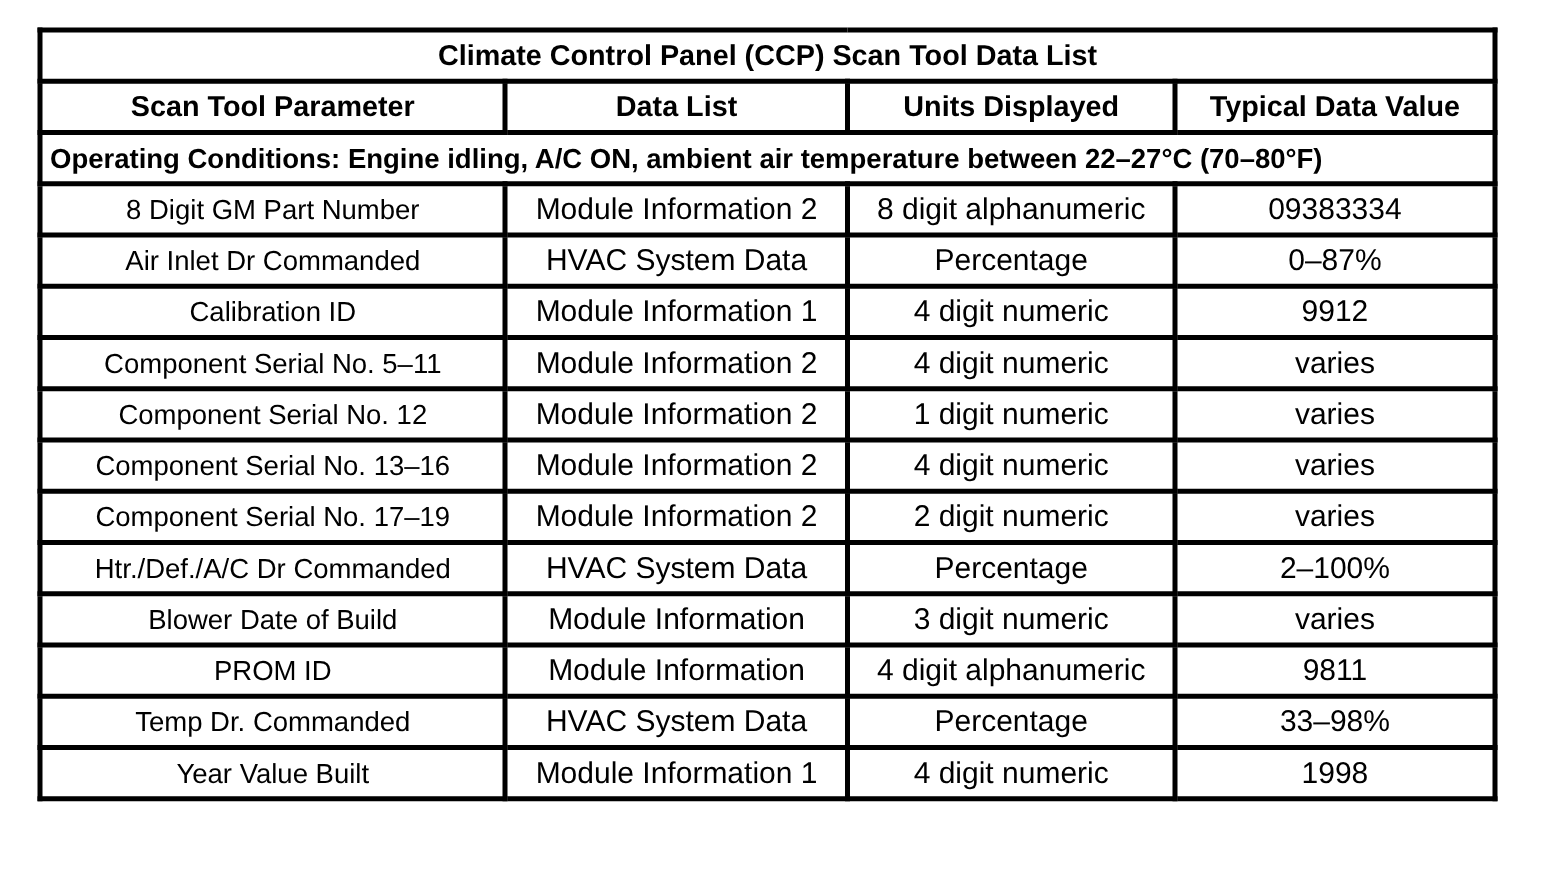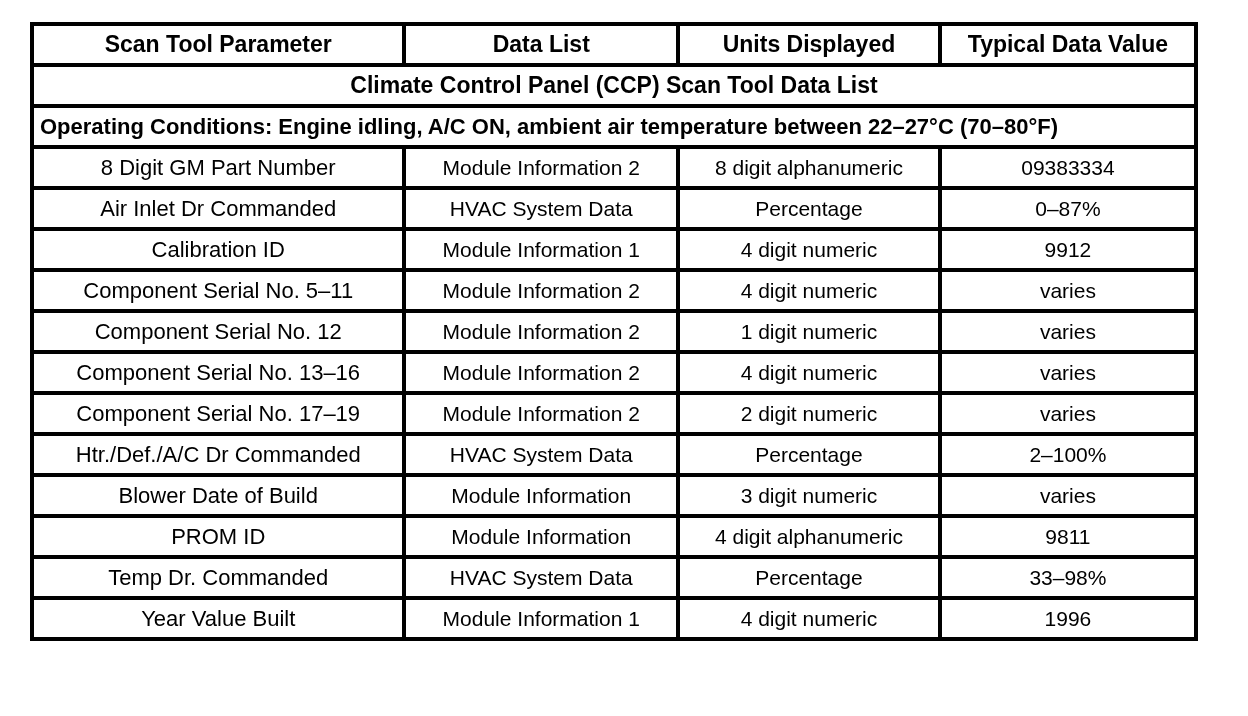--- a/index.html
+++ b/index.html
@@ -50,43 +50,43 @@
     font-size: 22px;
     font-weight: bold;
     text-align: left;
     padding: 0 4px;
   }
   .doc-table td.param {
     font-size: 22px;
     text-align: center;
   }
   .doc-table td.mid {
-    font-size: 21px;
+    font-size: 24px;
     text-align: center;
   }
 </style>
 </head>
 <body>
 
 <table class="doc-table">
   <colgroup>
     <col class="c1">
       <col class="c2">
       <col class="c3">
       <col class="c4">
   </colgroup>
   <tbody>
     <tr>
+      <td class="title-cell" colspan="4">Climate Control Panel (CCP) Scan Tool Data List</td>
+    </tr>
+    <tr>
       <th>Scan Tool Parameter</th>
       <th>Data List</th>
       <th>Units Displayed</th>
       <th>Typical Data Value</th>
-    </tr>
-    <tr>
-      <td class="title-cell" colspan="4">Climate Control Panel (CCP) Scan Tool Data List</td>
     </tr>
     <tr>
       <td class="opcond-cell" colspan="4">Operating Conditions: Engine idling, A/C ON, ambient air temperature between 22–27°C (70–80°F)</td>
     </tr>
     <tr>
       <td class="param">8 Digit GM Part Number</td>
       <td class="mid">Module Information 2</td>
       <td class="mid">8 digit alphanumeric</td>
       <td class="mid">09383334</td>
     </tr>
@@ -147,16 +147,16 @@
     <tr>
       <td class="param">Temp Dr. Commanded</td>
       <td class="mid">HVAC System Data</td>
       <td class="mid">Percentage</td>
       <td class="mid">33–98%</td>
     </tr>
     <tr>
       <td class="param">Year Value Built</td>
       <td class="mid">Module Information 1</td>
       <td class="mid">4 digit numeric</td>
-      <td class="mid">1996</td>
+      <td class="mid">1998</td>
     </tr>
   </tbody>
 </table>
 
 </body></html>

